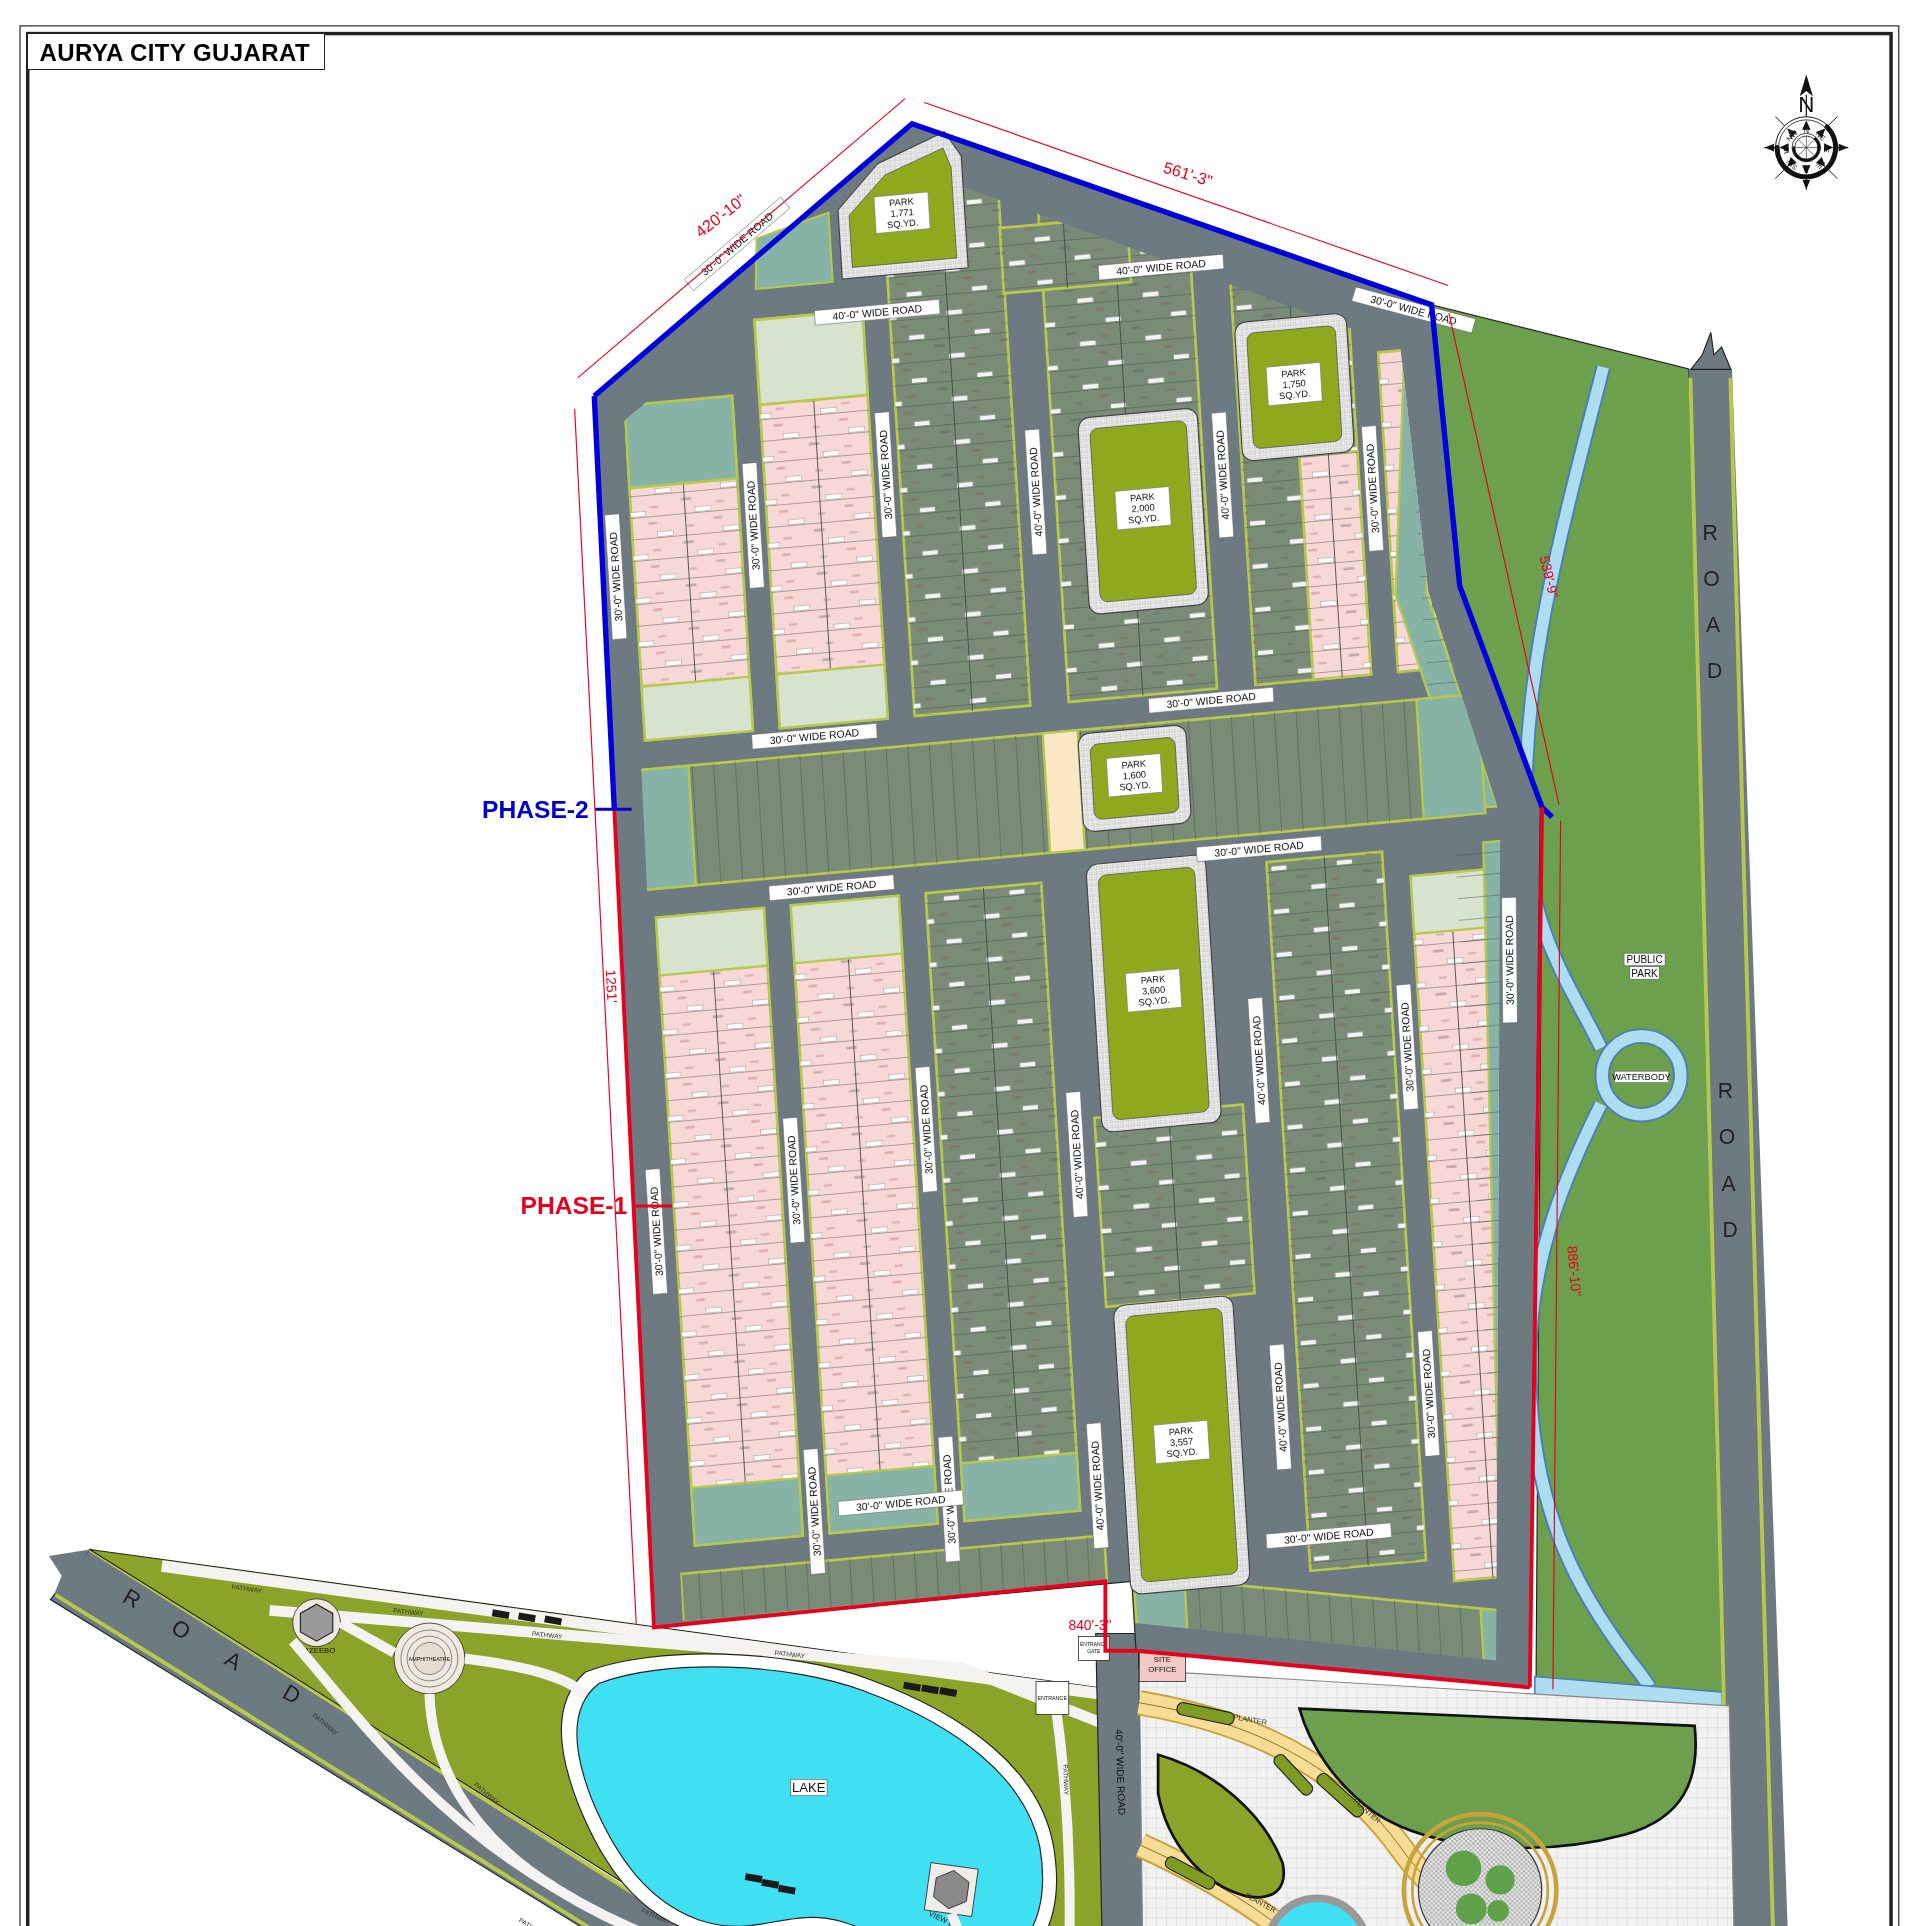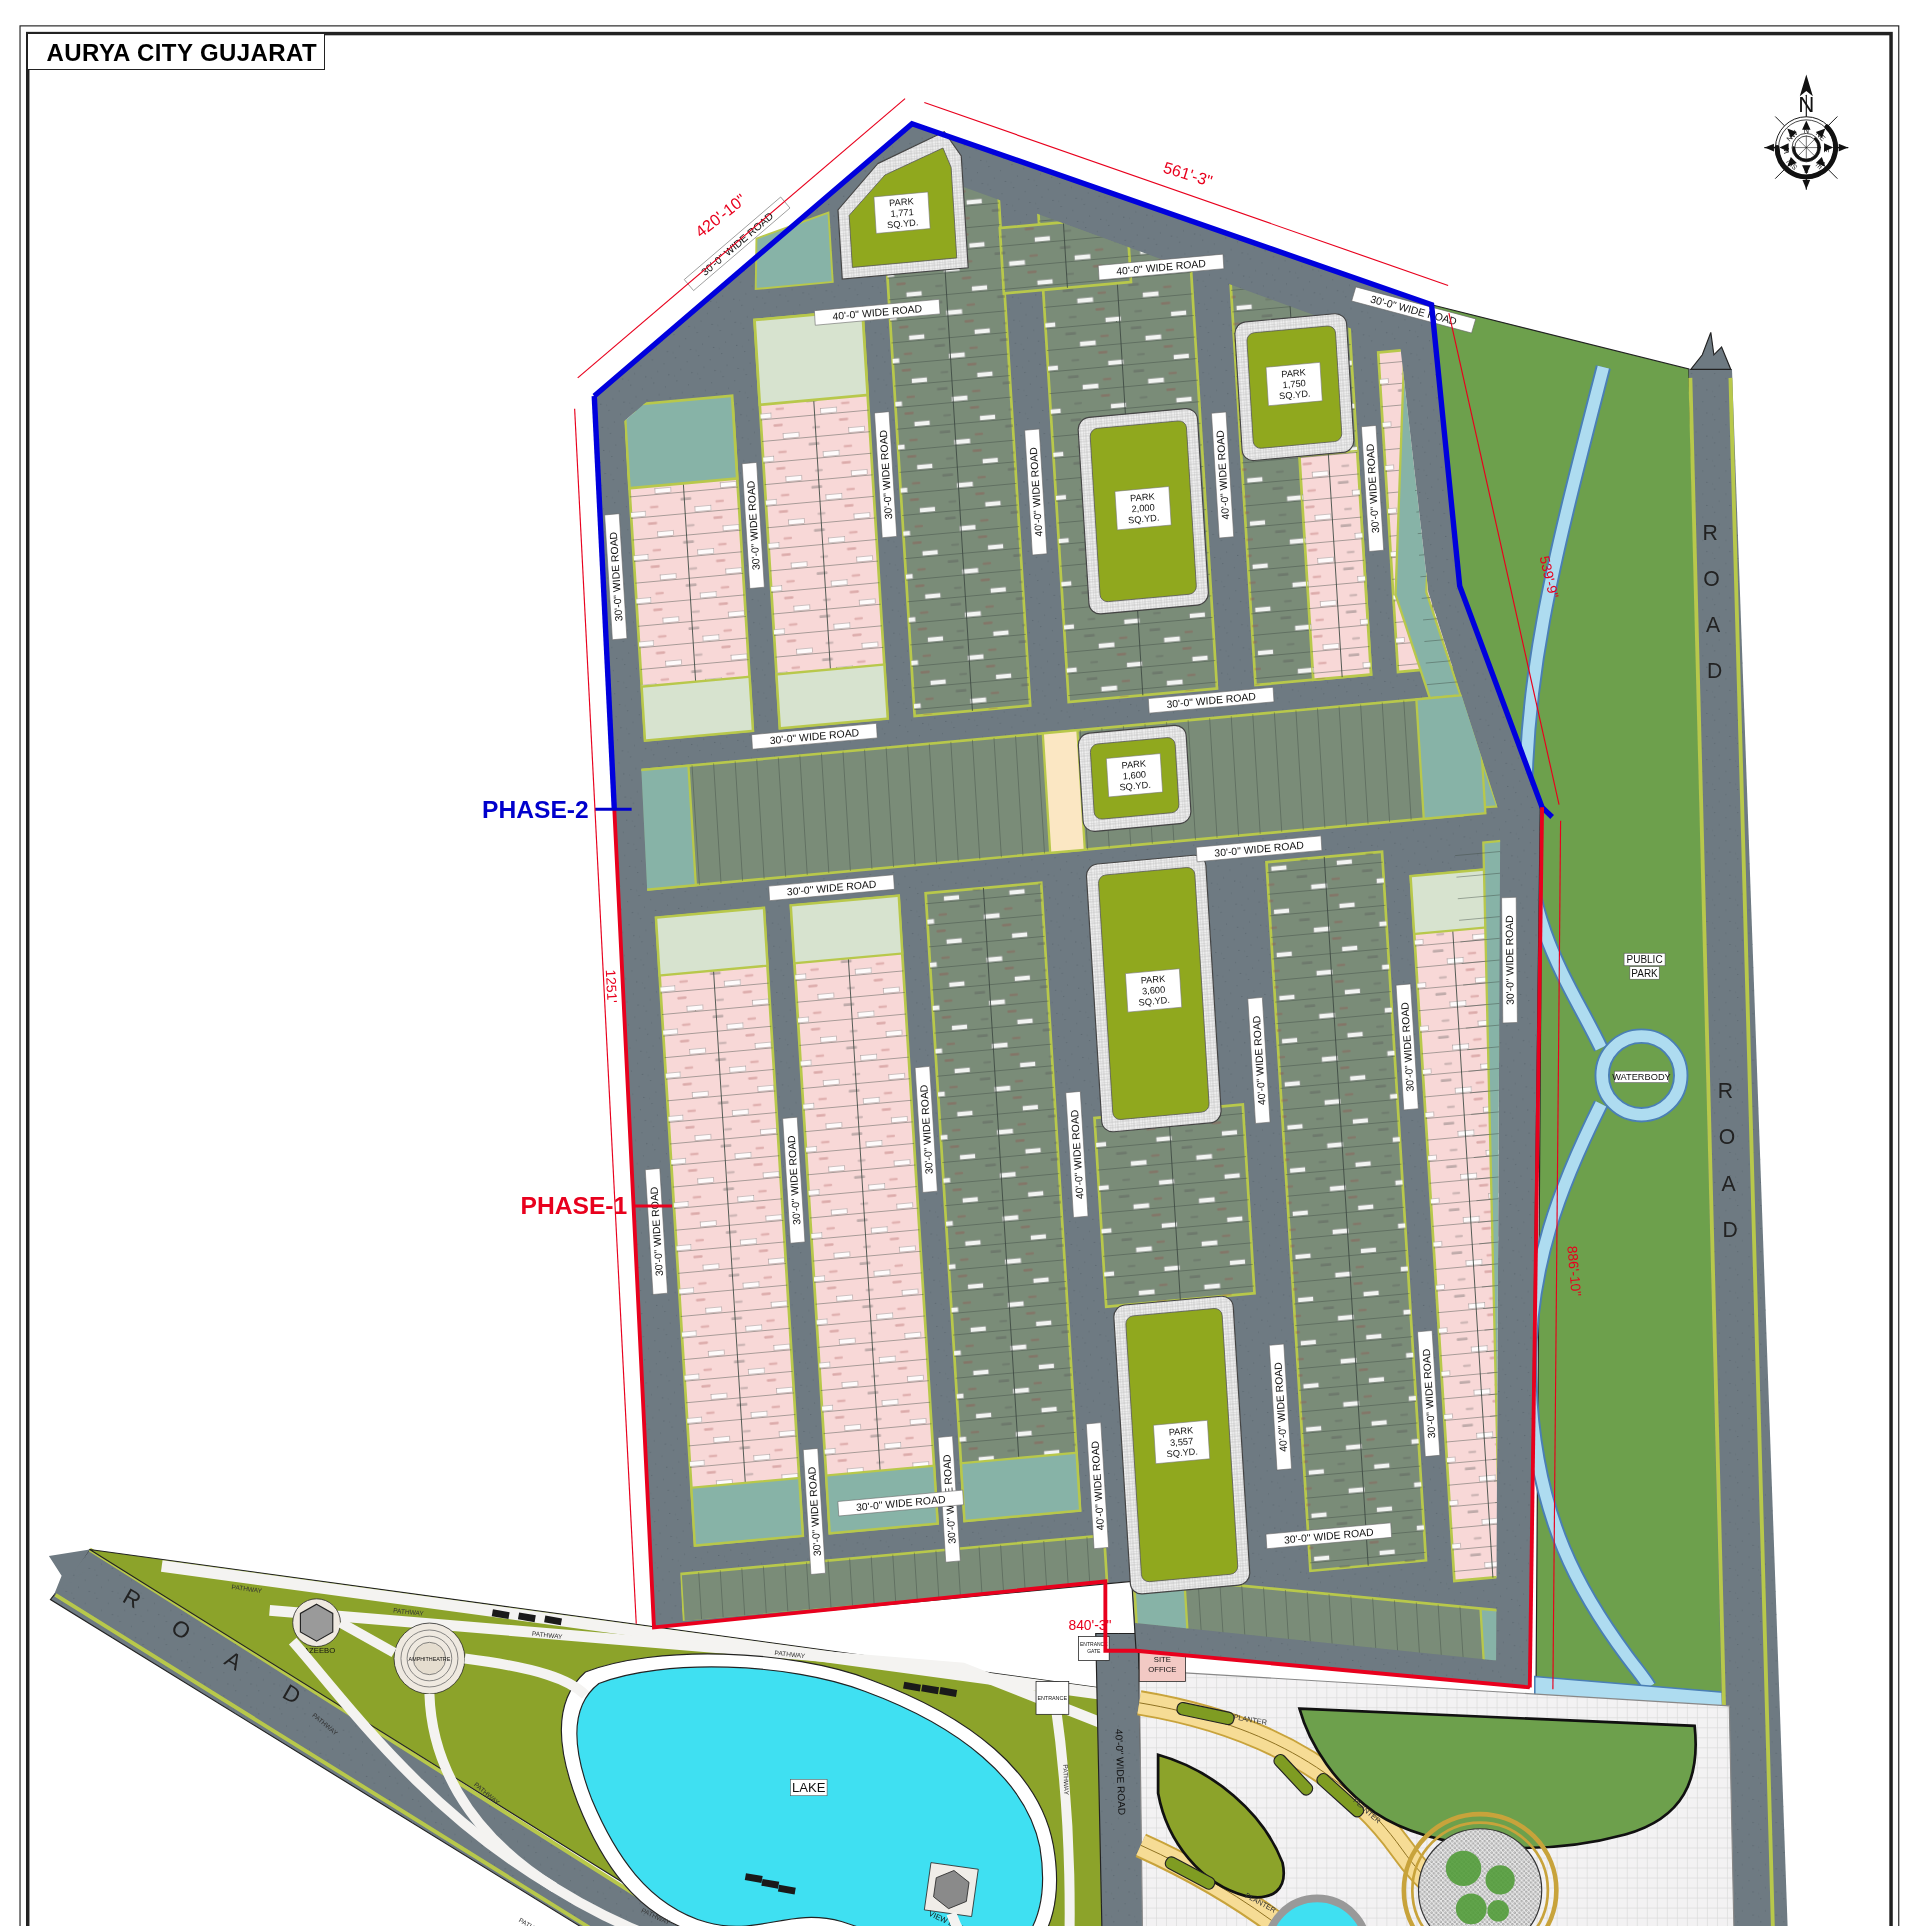--- a/index.html
+++ b/index.html
@@ -662,16 +662,16 @@
 <text x="32.5" y="39.5" font-family="Liberation Sans, sans-serif" font-size="19" fill="#111" text-anchor="middle" transform="rotate(135 32.5 39.5)">SE</text>
 <text x="0.0" y="53.0" font-family="Liberation Sans, sans-serif" font-size="19" fill="#111" text-anchor="middle" transform="rotate(180 0.0 53.0)">S</text>
 <text x="-32.5" y="39.5" font-family="Liberation Sans, sans-serif" font-size="19" fill="#111" text-anchor="middle" transform="rotate(225 -32.5 39.5)">SW</text>
 <text x="-46.0" y="7.0" font-family="Liberation Sans, sans-serif" font-size="19" fill="#111" text-anchor="middle" transform="rotate(270 -46.0 7.0)">W</text>
 <text x="-32.5" y="-25.5" font-family="Liberation Sans, sans-serif" font-size="19" fill="#111" text-anchor="middle" transform="rotate(315 -32.5 -25.5)">NW</text>
 <polygon points="0,-190 -17,-133 0,-147 17,-133" fill="#111"></polygon>
 <text x="0.0" y="-92.0" font-family="Liberation Sans, sans-serif" font-size="58" fill="#111" text-anchor="middle">N</text>
 </g>
 </svg></div>
 
-<div class="abs" style="left:28px; top:34px; width:297px; height:36px; border-right:1.2px solid #222; border-bottom:1.2px solid #222; background:#fff;text-align:center;">
+<div class="abs" style="left:28px; top:34px; width:297px; height:36px; border-right:1.2px solid #222; border-bottom:1.2px solid #222; background:#fff;">
   <div style="font-size:24px; font-weight:bold; letter-spacing:0.4px; padding-left:11.6px; padding-top:4.6px; color:#000; white-space:nowrap;">AURYA CITY GUJARAT</div>
 </div>
 
 
 </body></html>

